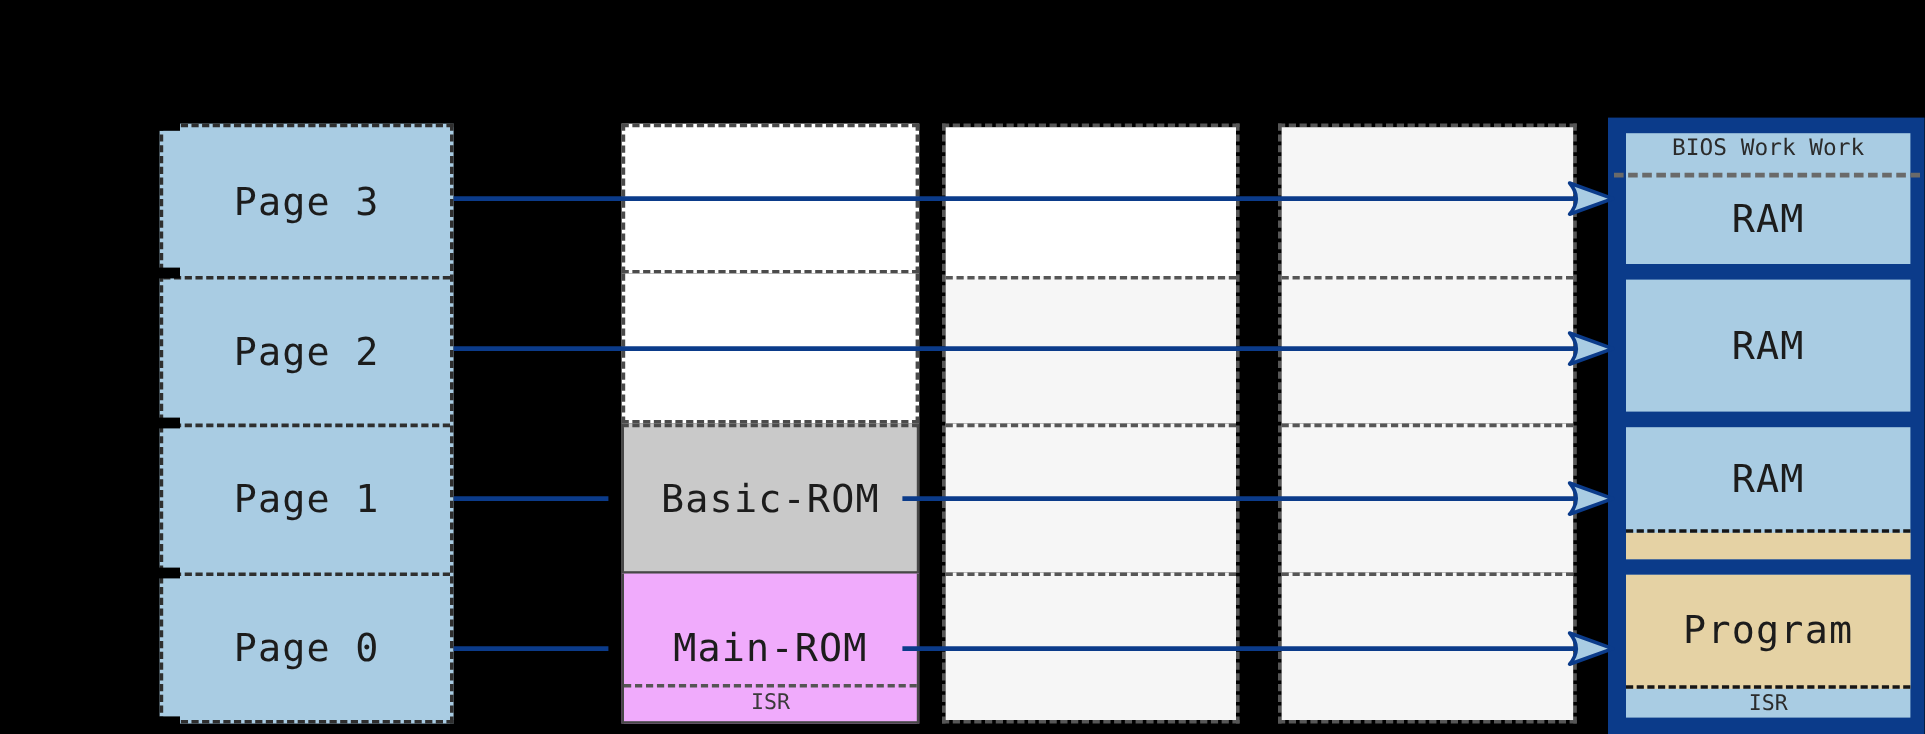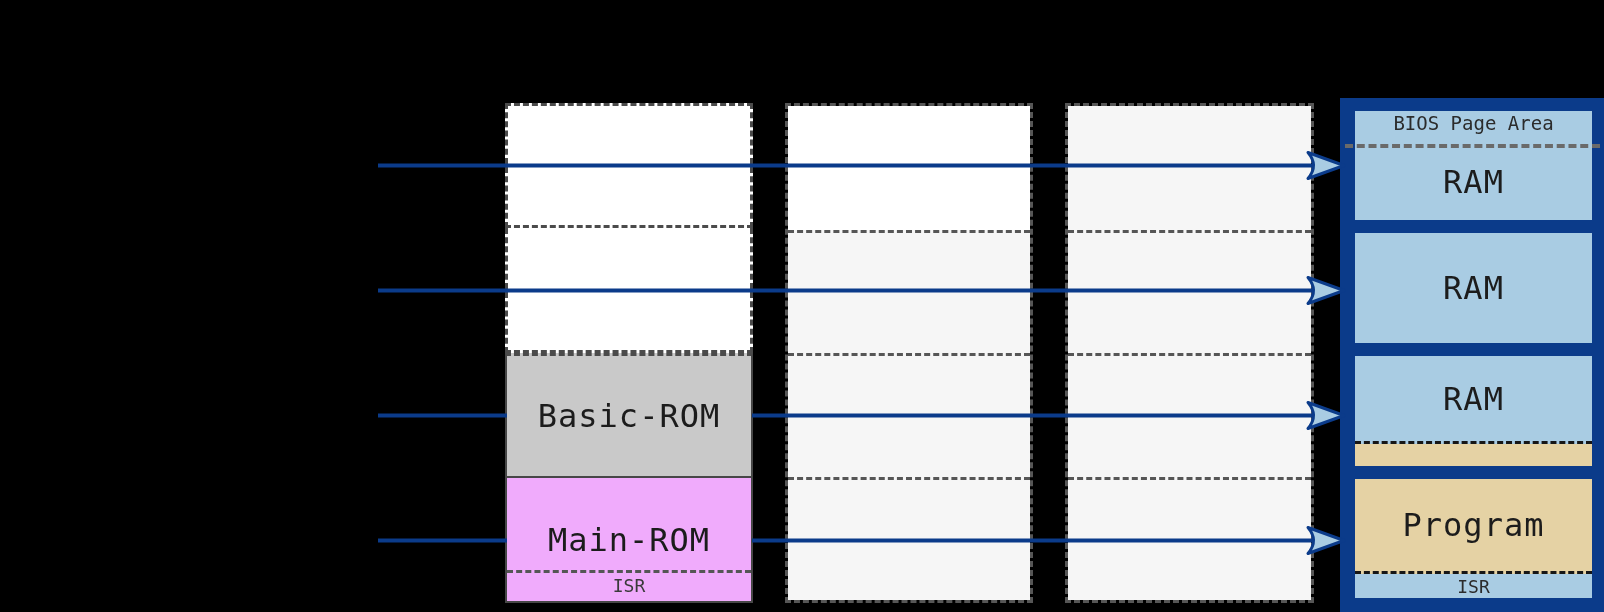--- a/index.html
+++ b/index.html
@@ -16,21 +16,21 @@
     background:#a9cce3; border:3px dashed #2f2f2f;
     display:grid; grid-template-rows:repeat(4,1fr);
   }
   .page-cell{display:flex; align-items:center; justify-content:center;}
   .page-cell + .page-cell{border-top:3px dashed #2f2f2f;}
   .big-label{font-size:32px; color:#1c1c1c; letter-spacing:1px; white-space:pre;}
   .tick{position:absolute; left:-8px; width:22px; height:9px; background:#000;}
 
   
   .rom-col{left:505px; top:103px; width:248px; height:500px;}
-  .rom-col .sbox{position:absolute; left:0; width:248px; height:125px; box-sizing:border-box;
+  .rom-col .sbox{position:absolute; left:13px; width:248px; height:125px; box-sizing:border-box;
     display:flex; align-items:center; justify-content:center;}
   .sbox.empty1{top:0; background:#fff; border:3px dashed #4b4b4b;}
   .sbox.empty2{top:125px; background:#fff; border:3px dashed #4b4b4b; border-top:none;}
   .sbox.rom1{top:250px; background:#c9c9c9; border:2px solid #474747; border-top:3px dashed #4b4b4b;}
   .sbox.rom2{top:375px; background:#f0abfc; border:2px solid #474747; border-top:none;}
   .rom-isr-sep{position:absolute; left:0; right:0; bottom:28px; border-top:3px dashed #555;}
   .rom-isr-label{position:absolute; left:0; right:0; bottom:5px; text-align:center;
     font-size:18px; color:#3a3a3a;}
 
   
@@ -63,20 +63,39 @@
     display:flex; align-items:center; justify-content:center;
     font-size:18px; color:#2b2b2b;}
 
   .arrows{position:absolute; left:0; top:0; pointer-events:none;}
 </style>
 </head>
 <body>
 
 <div class="canvas">
 
+  <div class="col cpu-col">
+    <div class="page-cell">
+      <span class="big-label">Page 3</span>
+    </div>
+    <div class="page-cell">
+      <span class="big-label">Page 2</span>
+    </div>
+    <div class="page-cell">
+      <span class="big-label">Page 1</span>
+    </div>
+    <div class="page-cell">
+      <span class="big-label">Page 0</span>
+    </div>
+    <div class="tick" style="top:-6px"></div>
+    <div class="tick" style="top:117px"></div>
+    <div class="tick" style="top:242px"></div>
+    <div class="tick" style="top:367px"></div>
+    <div class="tick" style="top:491px"></div>
+  </div>
 
   <div class="col rom-col">
     <div class="sbox empty1"></div>
     <div class="sbox empty2"></div>
     <div class="sbox rom1">
       <span class="big-label">Basic-ROM</span>
     </div>
     <div class="sbox rom2">
       <span class="big-label">Main-ROM</span>
       <div class="rom-isr-sep"></div>
@@ -93,21 +112,21 @@
 
   <div class="col mid-col slot-c">
     <div class="mid-cell"></div>
     <div class="mid-cell"></div>
     <div class="mid-cell"></div>
     <div class="mid-cell"></div>
   </div>
 
   <div class="col mem-frame">
     <div class="mbox m1">
-      <div class="bios-header">BIOS Page Area</div>
+      <div class="bios-header">BIOS Work Work</div>
       <div class="bios-sep"></div>
       <div class="m1-label">
         <span class="big-label">RAM</span>
       </div>
     </div>
     <div class="mbox m2">
       <span class="big-label">RAM</span>
     </div>
     <div class="mbox m3">
       <div class="m3-tan"></div>

